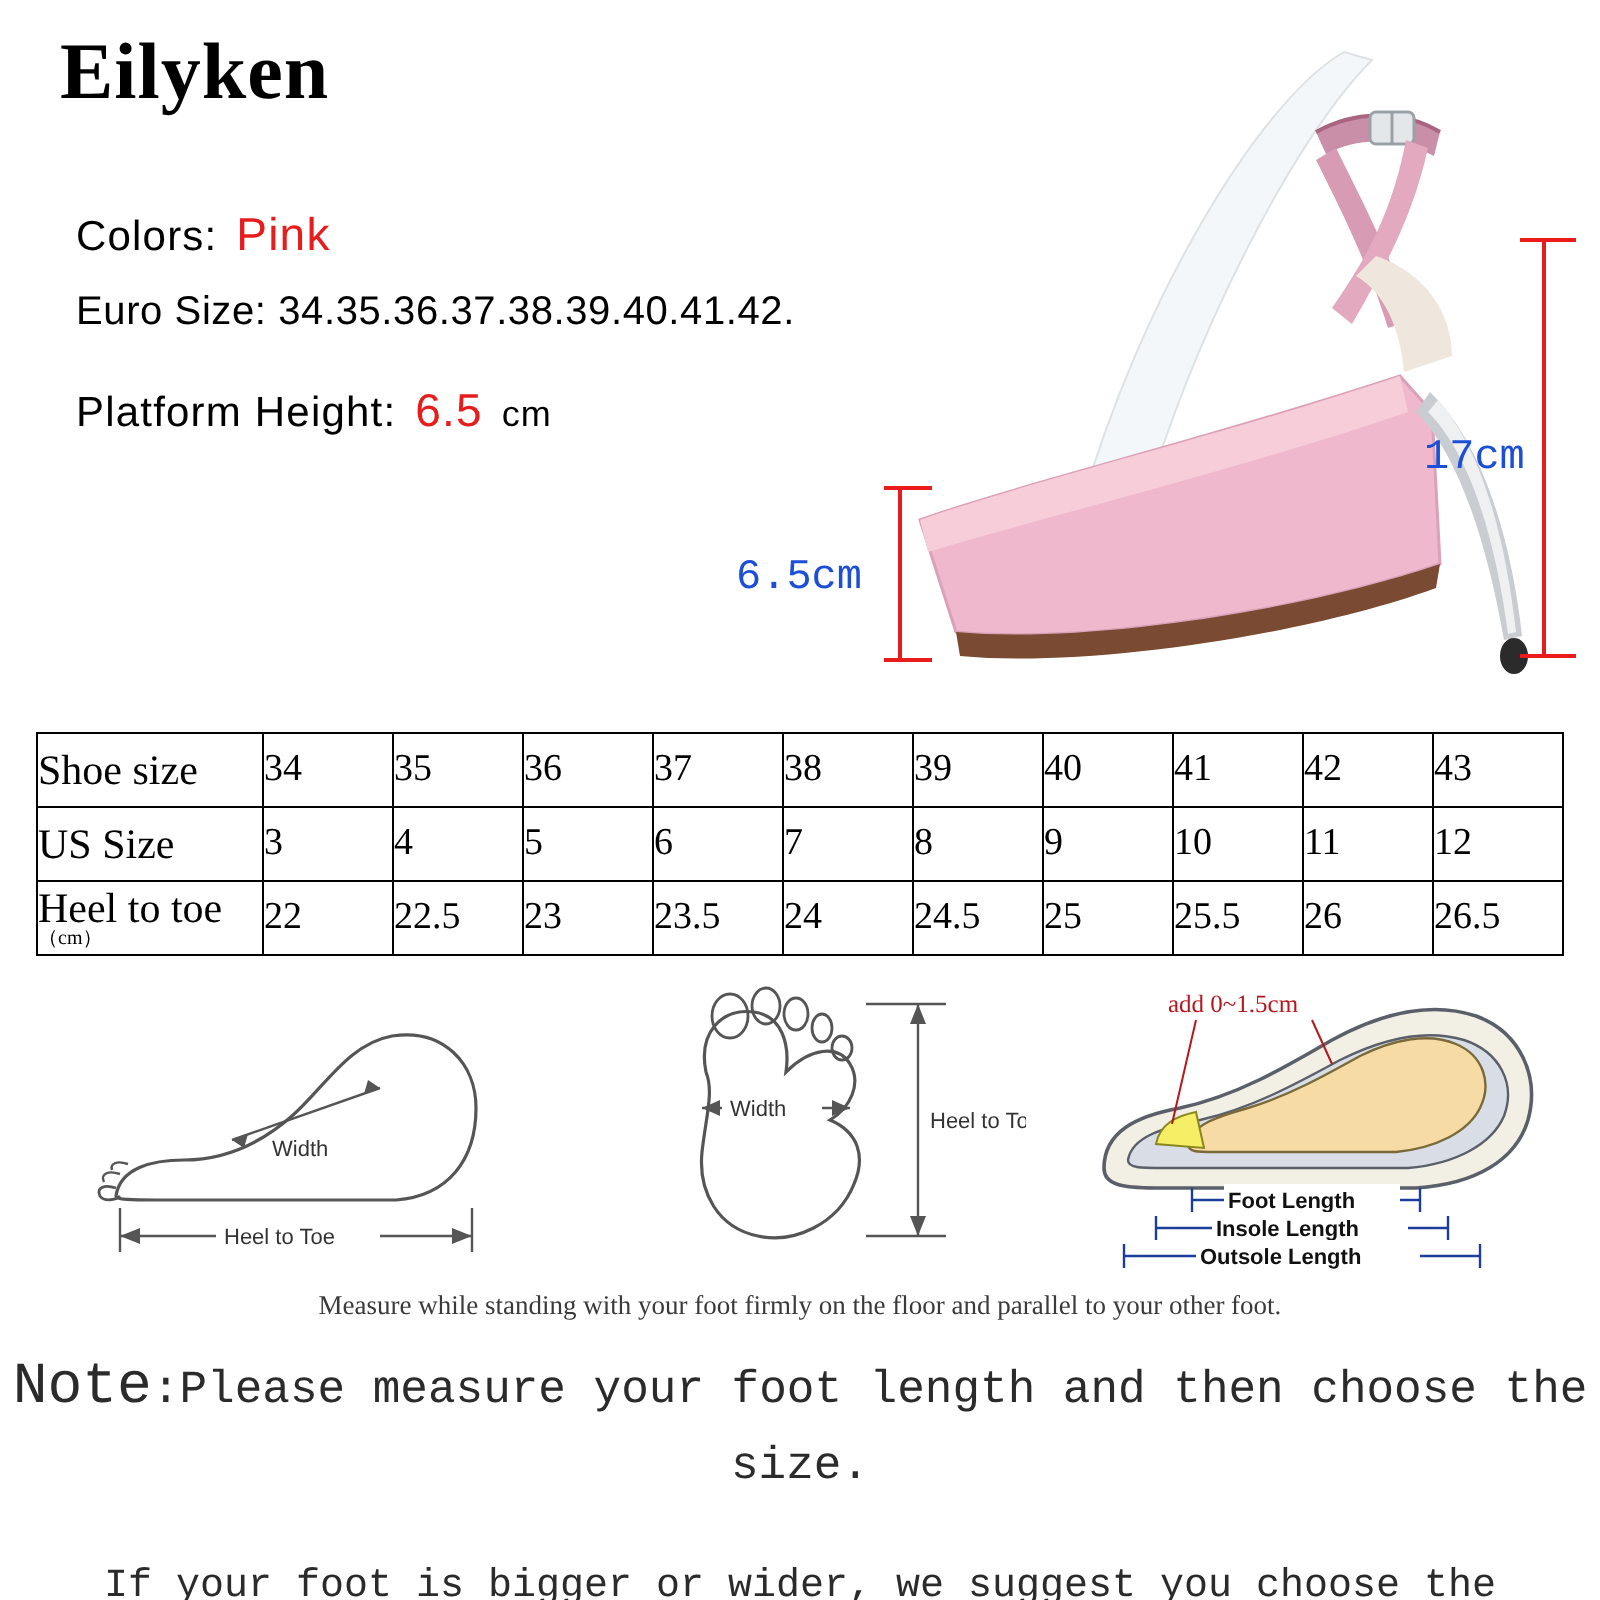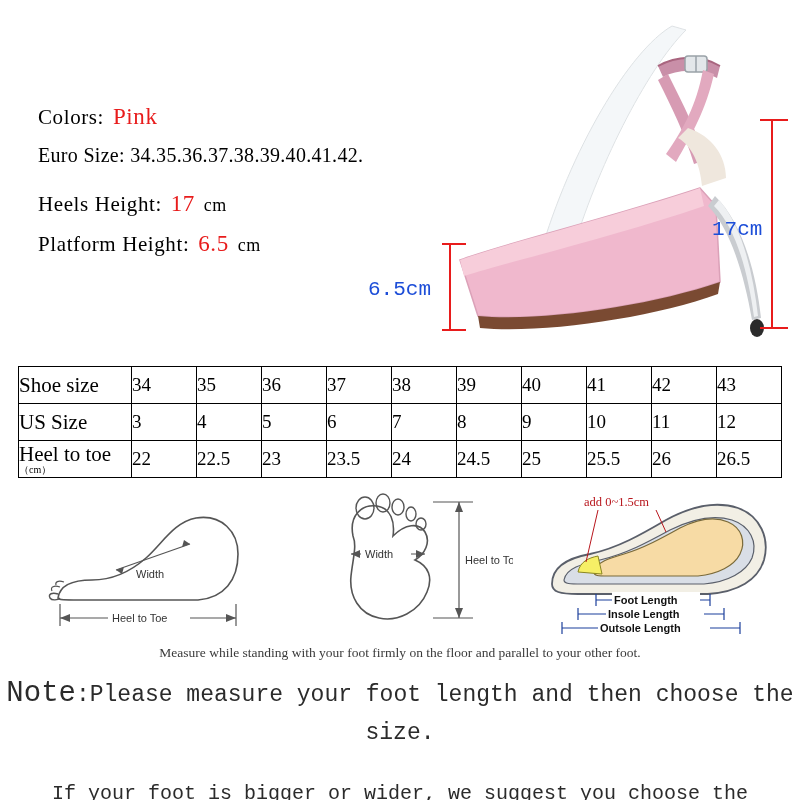--- a/index.html
+++ b/index.html
@@ -34,21 +34,21 @@
   }
 
   
   .specs {
     position: absolute;
     left: 38px;
     top: 104px;
     width: 420px;
   }
   .spec-row {
-    font-family: Liberation Serif, serif;
+    font-family: Liberation Sans, sans-serif;
     font-size: 21px;
     letter-spacing: 0.6px;
     margin-bottom: 14px;
     white-space: nowrap;
   }
   .spec-row .lbl { color: #000; }
   .spec-row .val-red {
     color: #e81c1c;
     font-size: 23px;
     padding: 0 3px;
@@ -155,34 +155,30 @@
     font-size: 20px;
     line-height: 1.55;
     margin-top: 28px;
   }
 </style>
 </head>
 <body>
 
 <div class="page">
 
+  <div class="brand">Eilyken</div>
 
   <div class="specs">
     <div class="spec-row">
       <span class="lbl">Colors:</span>
       <span class="val-red">Pink</span>
     </div>
     <div class="spec-row spec-sizes">
       <span class="lbl">Euro Size:</span>
       <span class="lbl">34.35.36.37.38.39.40.41.42.</span>
-    </div>
-    <div class="spec-row">
-      <span class="lbl">Heels Height:</span>
-      <span class="val-red">17</span>
-      <span class="unit">cm</span>
     </div>
     <div class="spec-row">
       <span class="lbl">Platform Height:</span>
       <span class="val-red">6.5</span>
       <span class="unit">cm</span>
     </div>
   </div>
 
   <div class="photo">
     <svg width="370" height="340" viewBox="0 0 370 340">

